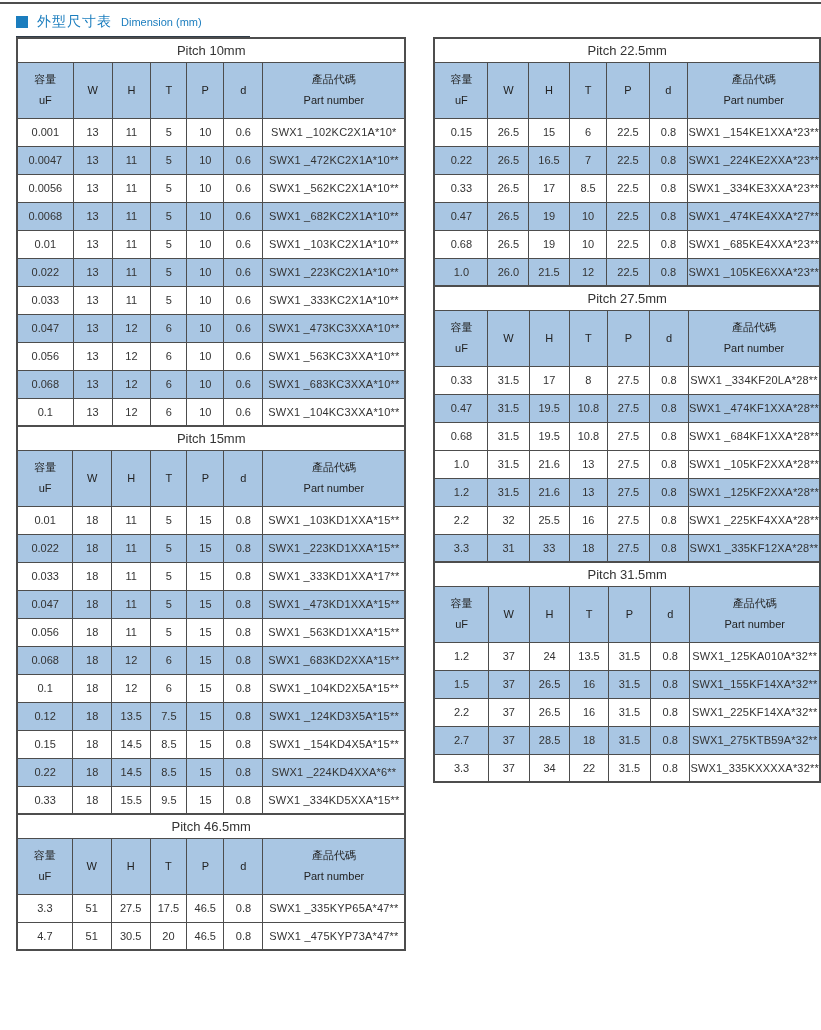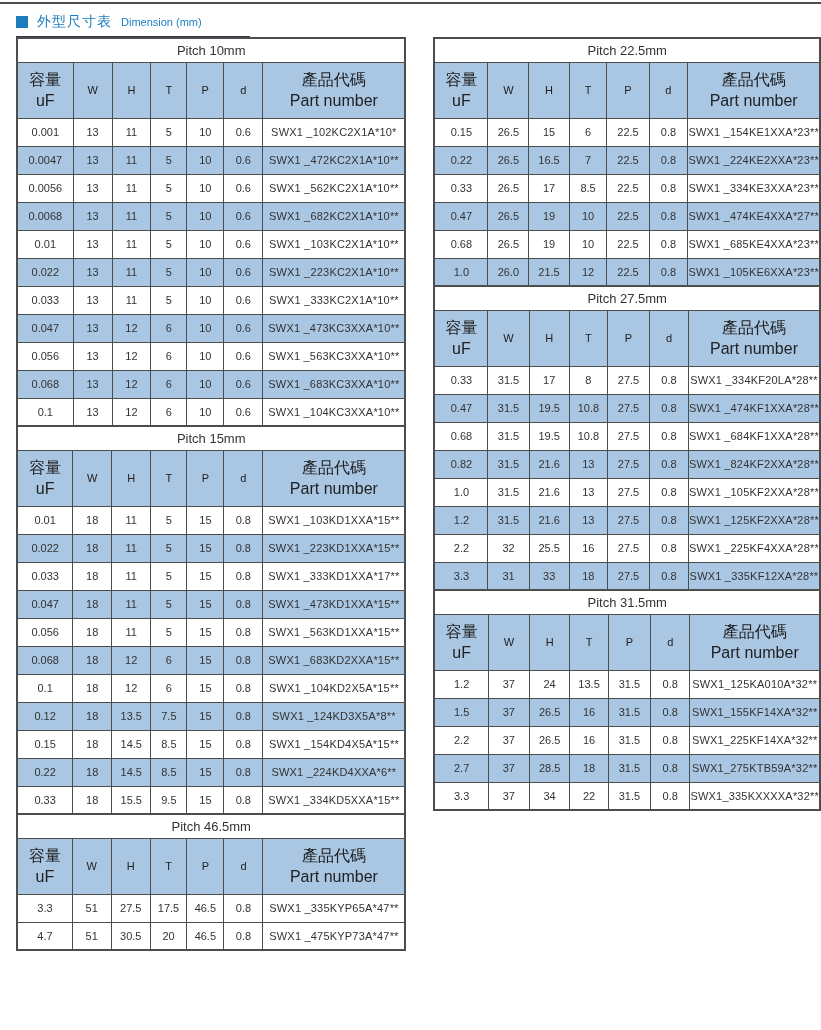--- a/index.html
+++ b/index.html
@@ -73,22 +73,22 @@
     color: #222;
     background: #fff;
   }
   tr.head td {
     background: #a9c6e3;
     height: 56px;
     font-size: 11px;
     color: #222;
   }
   tr.head .two-line span { display: block; line-height: 21px; }
-  tr.head .lbl-zh { font-size: 16px; }
-  tr.head .lbl-en { font-size: 16px; }
+  tr.head .lbl-zh { font-size: 11px; }
+  tr.head .lbl-en { font-size: 11px; }
   tr.data td { height: 28px; font-size: 11px; }
   tr.data.alt td { background: #a9c6e3; }
   td.part {
     text-align: left;
     padding-left: 7px;
     font-size: 10px;
     color: #3d3d3d;
     letter-spacing: 0.2px;
     white-space: nowrap;
   }
@@ -329,21 +329,21 @@
               <td class="">0.8</td>
               <td class="part">SWX1 _104KD2X5A*15**</td>
             </tr>
             <tr class="data alt">
               <td class="">0.12</td>
               <td class="">18</td>
               <td class="">13.5</td>
               <td class="">7.5</td>
               <td class="">15</td>
               <td class="">0.8</td>
-              <td class="part">SWX1 _124KD3X5A*8**</td>
+              <td class="part">SWX1 _124KD3X5A*15**</td>
             </tr>
             <tr class="data">
               <td class="">0.15</td>
               <td class="">18</td>
               <td class="">14.5</td>
               <td class="">8.5</td>
               <td class="">15</td>
               <td class="">0.8</td>
               <td class="part">SWX1 _154KD4X5A*15**</td>
             </tr>
@@ -552,29 +552,20 @@
             </tr>
             <tr class="data">
               <td class="">0.68</td>
               <td class="">31.5</td>
               <td class="">19.5</td>
               <td class="">10.8</td>
               <td class="">27.5</td>
               <td class="">0.8</td>
               <td class="part">SWX1 _684KF1XXA*28**</td>
             </tr>
-            <tr class="data alt">
-              <td class="">0.82</td>
-              <td class="">31.5</td>
-              <td class="">21.6</td>
-              <td class="">13</td>
-              <td class="">27.5</td>
-              <td class="">0.8</td>
-              <td class="part">SWX1 _824KF2XXA*28**</td>
-            </tr>
             <tr class="data">
               <td class="">1.0</td>
               <td class="">31.5</td>
               <td class="">21.6</td>
               <td class="">13</td>
               <td class="">27.5</td>
               <td class="">0.8</td>
               <td class="part">SWX1 _105KF2XXA*28**</td>
             </tr>
             <tr class="data alt">

